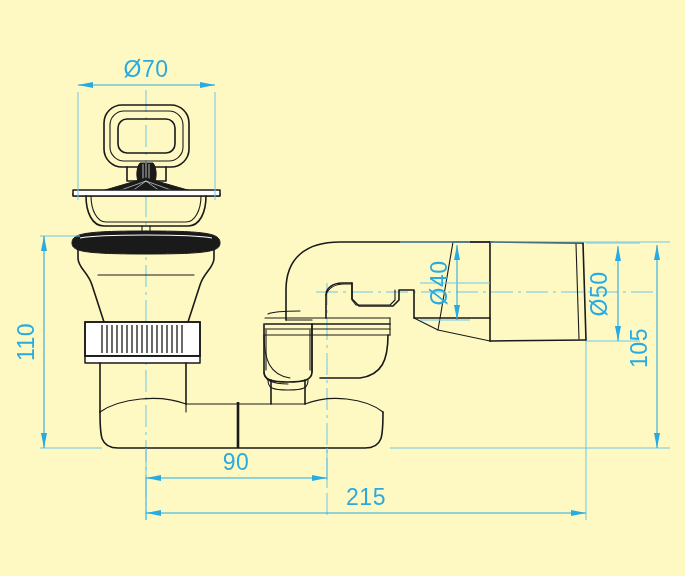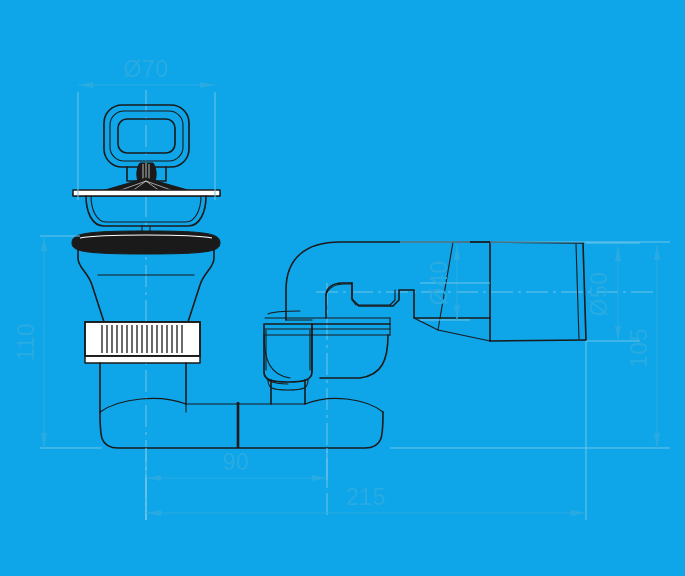--- a/index.html
+++ b/index.html
@@ -8,21 +8,21 @@
     padding: 0;
     background: #ffffff;
   }
   body {
     font-family: "Liberation Sans", sans-serif;
   }
   #drawing-root {
     position: relative;
     width: 685px;
     height: 576px;
-    background: #0ea5e9;
+    background: #fef9c3;
     overflow: hidden;
   }
   #drawing-svg {
     display: block;
     width: 685px;
     height: 576px;
   }
   .part-outline {
     fill: none;
     stroke: #1a1a1a;

